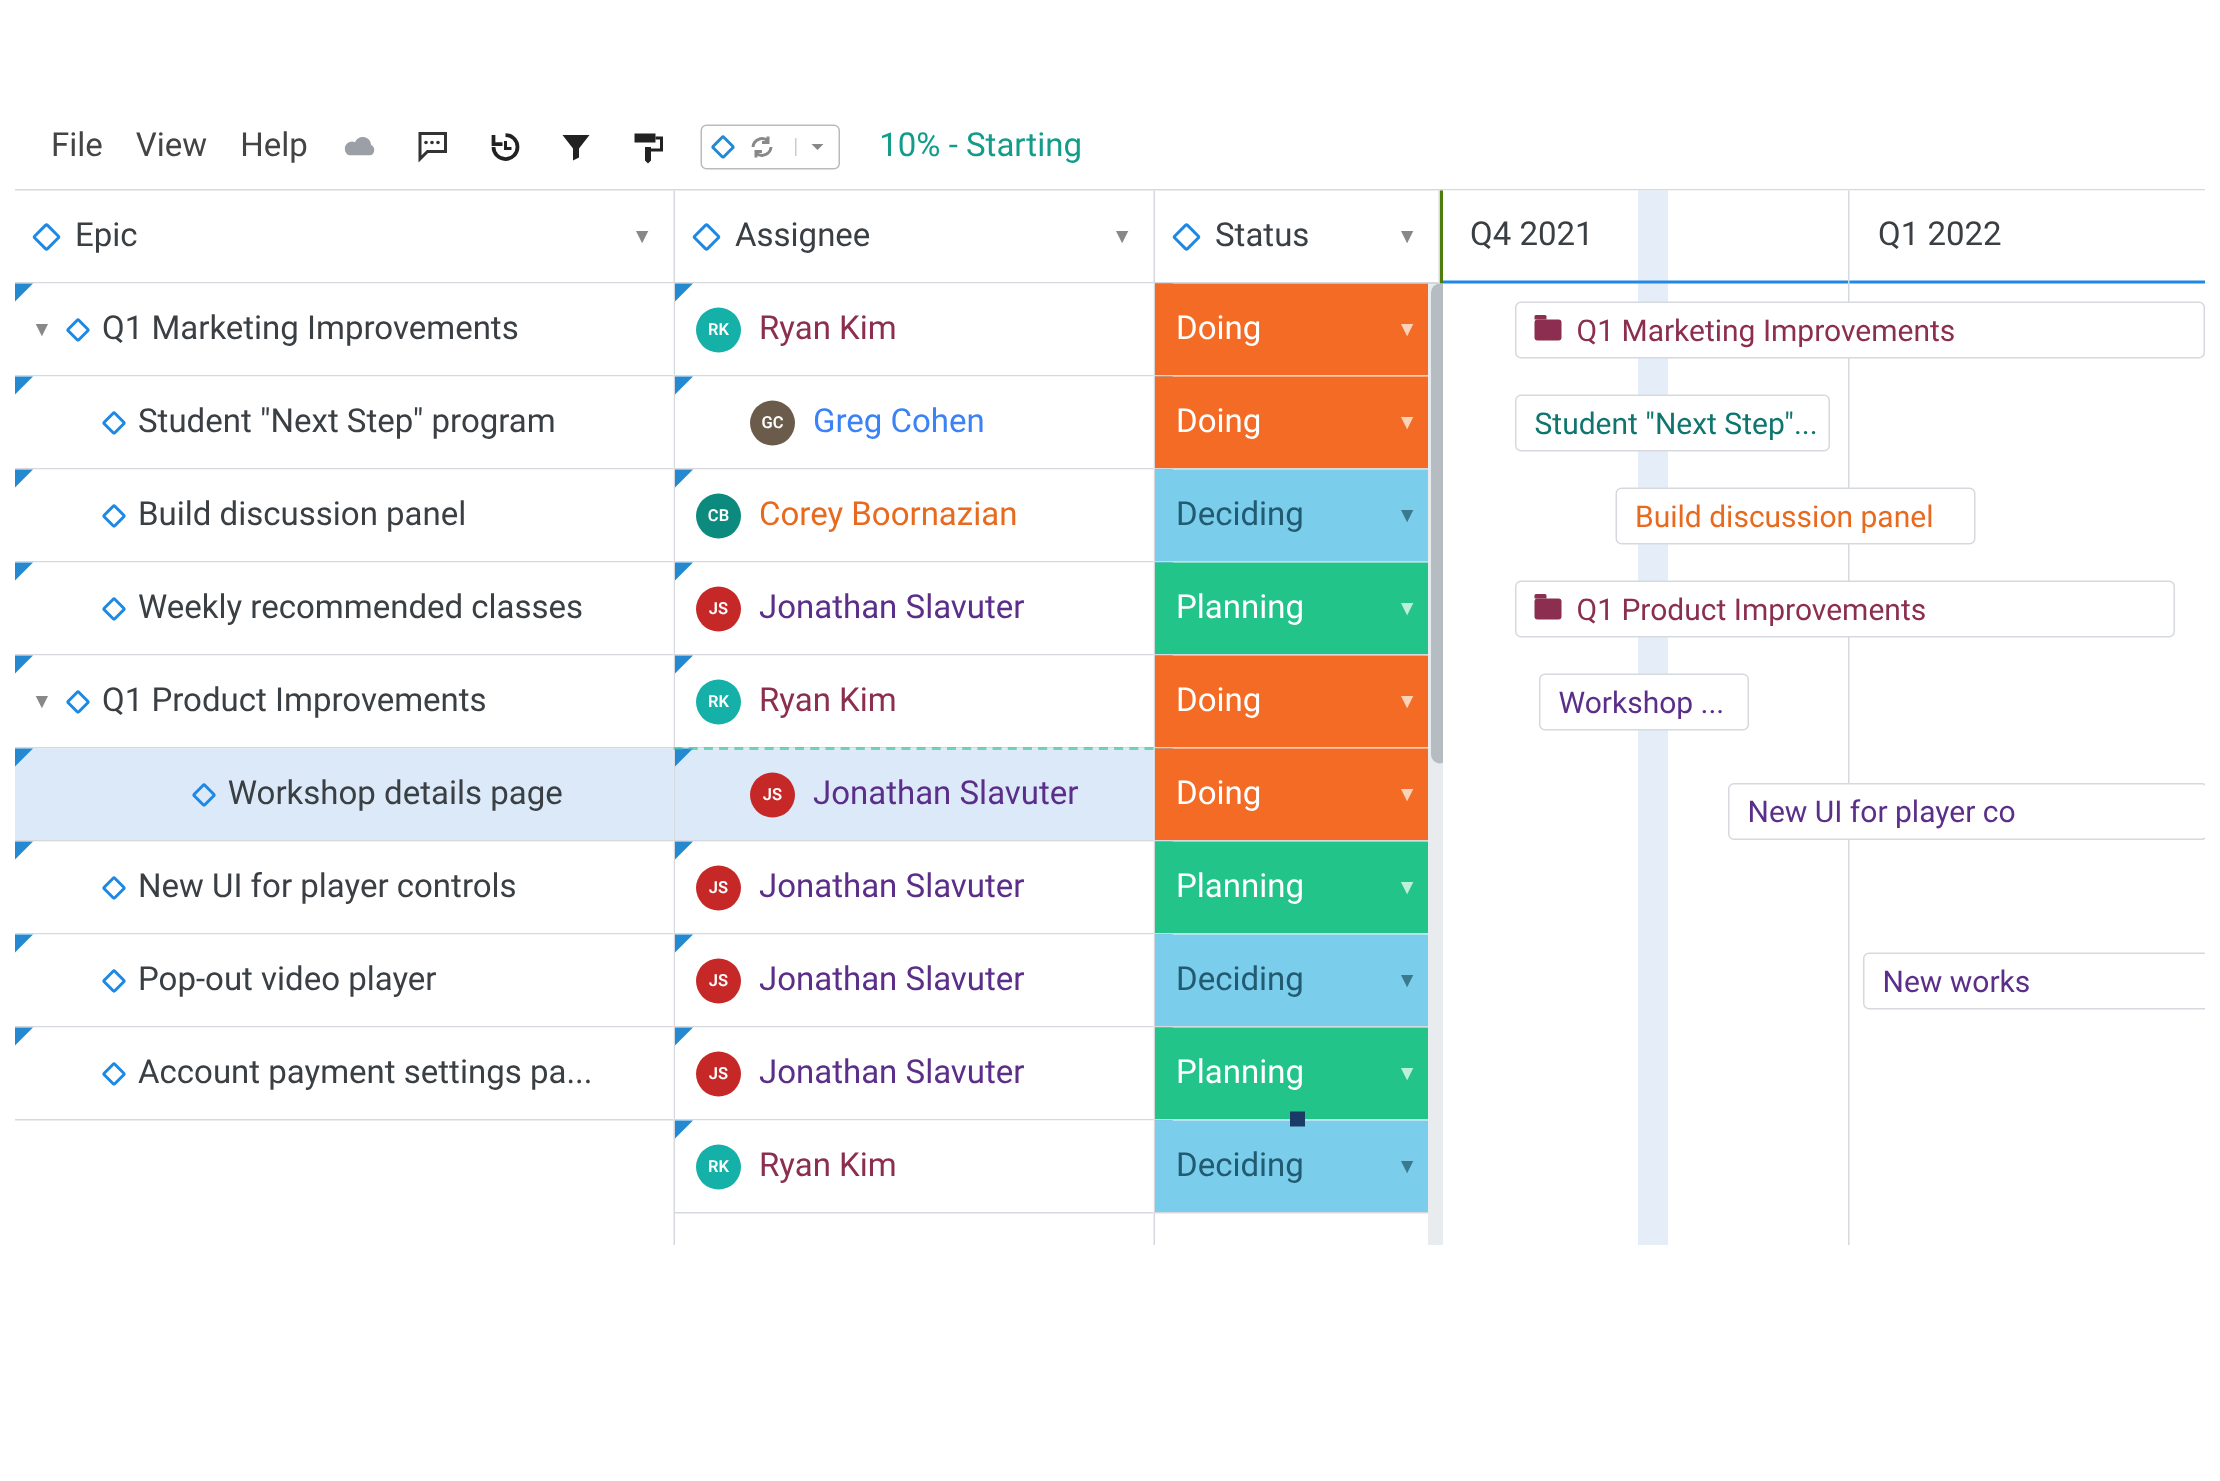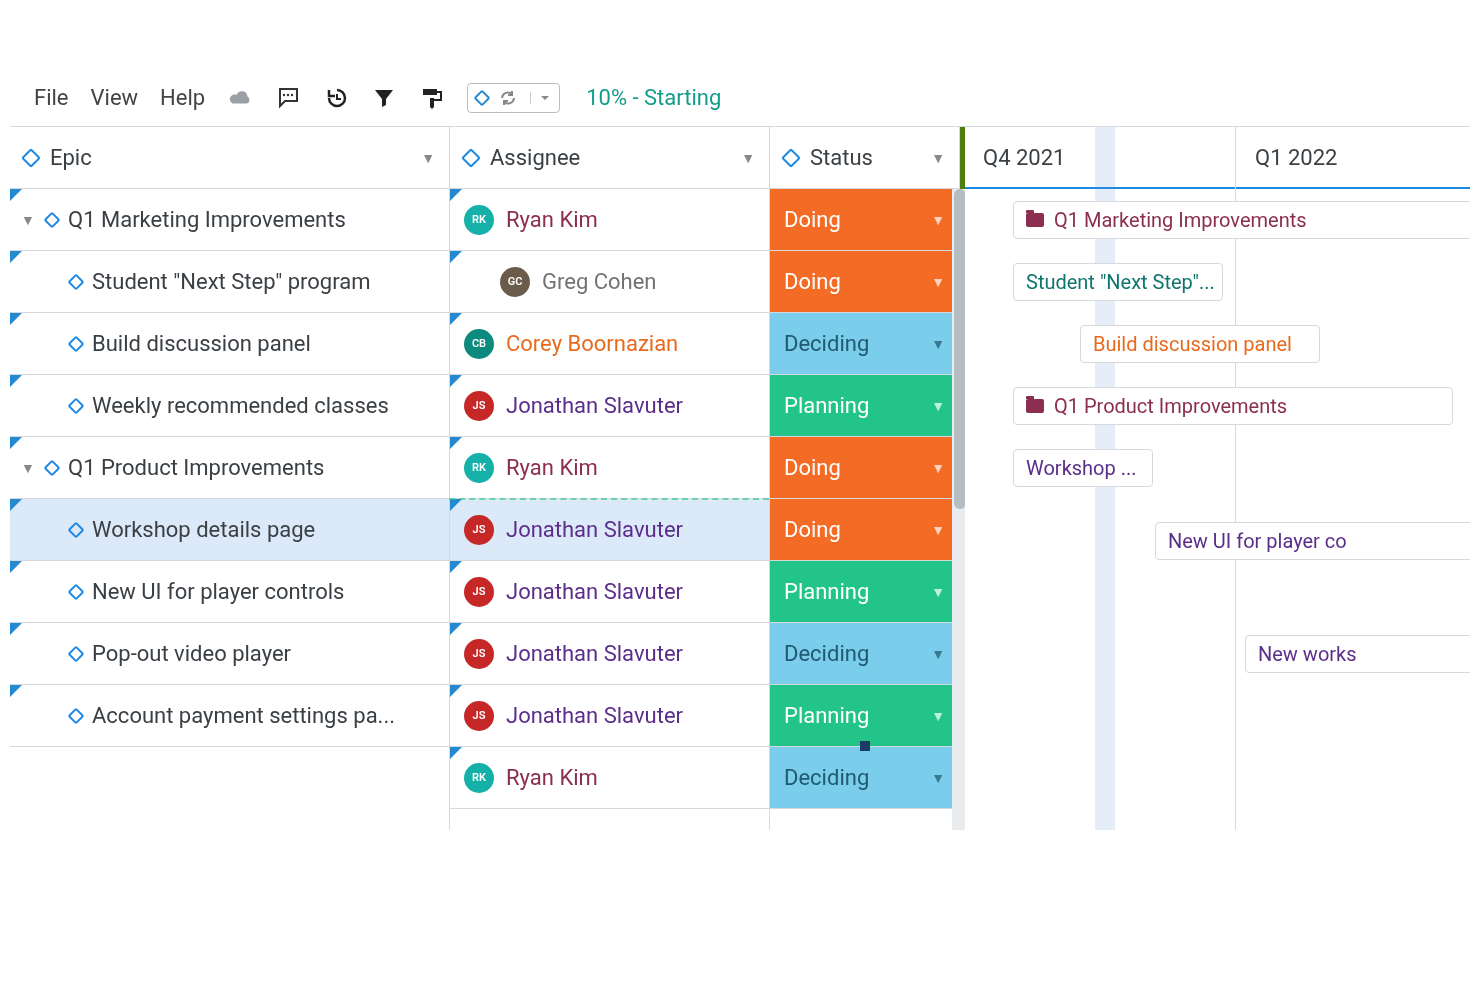--- a/index.html
+++ b/index.html
@@ -64,21 +64,21 @@
   }
   
   .grid-area {
     display: flex;
     height: calc(100% - 56px);
     border-top: 1px solid #d5d9de;
   }
   .left-pane {
     flex: 0 0 950px;
     display: flex;
-    border-right: 5px solid #4d7c0f;
+    border-right: 2px solid #4d7c0f;
     position: relative;
   }
   .right-pane {
     flex: 1;
     position: relative;
     background: #fff;
   }
   
   .col {
     display: flex;
@@ -110,21 +110,21 @@
     height: 62px;
     display: flex;
     align-items: center;
     border-bottom: 1px solid #d5d9de;
     position: relative;
     background: #fff;
   }
   .col.epic .row { padding: 0 14px 0 10px; }
   .col.assignee .row { padding: 0 14px; }
   .col.status .row { padding: 0; }
-  .row.sel { background: #DCE9F9; }
+  .row.sel { background: #DCE9F9; justify-content: center; }
   .row .corner {
     position: absolute;
     top: 0; left: 0;
     width: 0; height: 0;
     border-top: 12px solid #2489D1;
     border-right: 12px solid transparent;
   }
   .col.assignee .row .corner,
   .col.status .row .corner {
     border-top-color: #2489D1;
@@ -439,21 +439,21 @@
         </div>
         <div id="assignee-rows">
             <div class="row">
               <span class="corner"></span>
               <span class="avatar" style="background: rgb(21, 176, 167);">RK</span>
               <span class="assignee-name" style="color: rgb(139, 46, 79);">Ryan Kim</span>
             </div>
             <div class="row">
               <span class="corner"></span>
               <span class="avatar" style="background: rgb(107, 91, 75); margin-left: 36px;">GC</span>
-              <span class="assignee-name" style="color: #737373;">Greg Cohen</span>
+              <span class="assignee-name" style="color: #3b82f6;">Greg Cohen</span>
             </div>
             <div class="row">
               <span class="corner"></span>
               <span class="avatar" style="background: rgb(12, 138, 125);">CB</span>
               <span class="assignee-name" style="color: rgb(232, 106, 30);">Corey Boornazian</span>
             </div>
             <div class="row">
               <span class="corner"></span>
               <span class="avatar" style="background: rgb(198, 40, 40);">JS</span>
               <span class="assignee-name" style="color: rgb(91, 46, 138);">Jonathan Slavuter</span>
@@ -601,21 +601,21 @@
               <span>Build discussion panel</span>
             </div>
           </div>
           <div class="row-slot">
             <div class="bar epic-bar" style="left: 48px; width: 440px;">
               <span class="folder-icon"></span>
               <span>Q1 Product Improvements</span>
             </div>
           </div>
           <div class="row-slot">
-            <div class="bar c-purple" style="left: 48px; width: 140px;">
+            <div class="bar c-purple" style="left: 64px; width: 140px;">
               <span>Workshop ...</span>
             </div>
           </div>
           <div class="row-slot">
             <div class="bar c-purple" style="left: 190px; width: 320px; margin-top: 11px;">
               <span>New UI for player co</span>
             </div>
           </div>
           <div class="row-slot"></div>
           <div class="row-slot">

